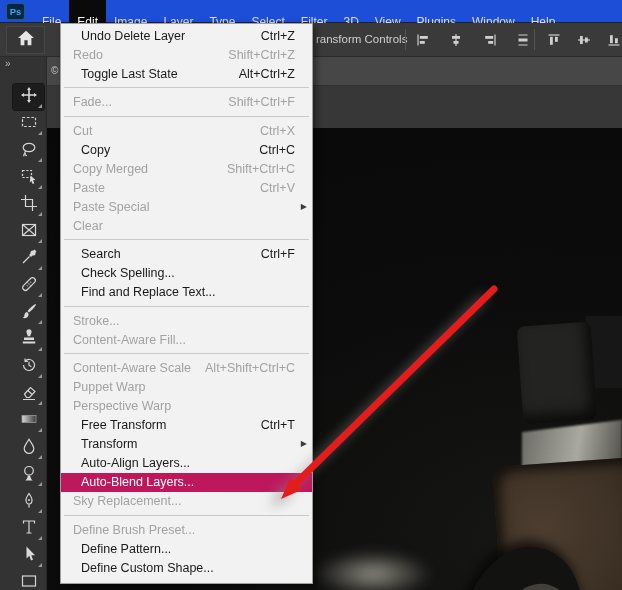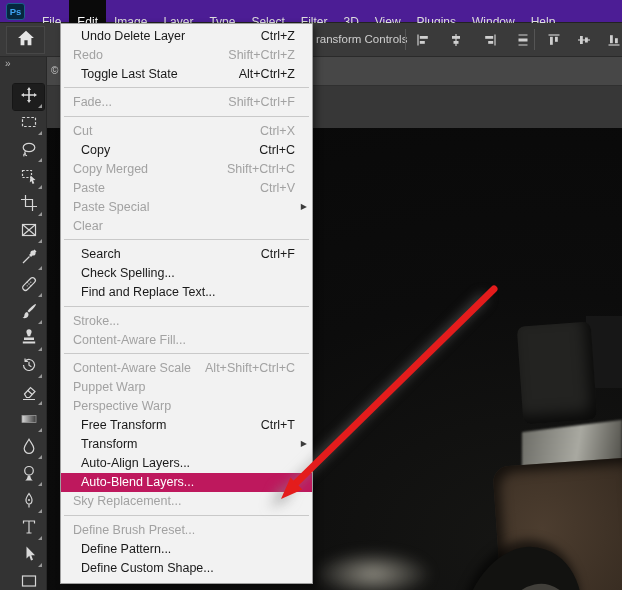--- a/index.html
+++ b/index.html
@@ -1,21 +1,21 @@
 <!DOCTYPE html>
 <html><head>
 <meta charset="utf-8">
 <style>
   html,body{margin:0;padding:0;background:#111;}
   *{box-sizing:border-box;}
   .app{position:relative;width:622px;height:590px;overflow:hidden;
        font-family:"Liberation Sans","DejaVu Sans",sans-serif;background:#262626;}
 
   
-  .menubar{position:absolute;left:0;top:0;width:622px;height:23px;background:#4c1d95;
+  .menubar{position:absolute;left:0;top:0;width:622px;height:23px;background:#1d4ed8;
            display:flex;align-items:center;border-bottom:1px solid #222;}
   .ps-logo{width:19px;height:17px;margin:0 9px 0 6px;background:#06283f;border:1px solid #1c5f8d;
            border-radius:3px;color:#3fa3f2;font-size:9.5px;font-weight:bold;
            display:flex;align-items:center;justify-content:center;}
   .mb-item{padding:16px 8px;height:23px;line-height:23px;font-size:12px;color:#dcdcdc;cursor:default;}
   .mb-item.active{background:#0a0a0a;color:#fff;}
 
   
   .optionsbar{position:absolute;left:0;top:23px;width:622px;height:34px;background:#3a3a3a;
               border-bottom:1px solid #2a2a2a;}

